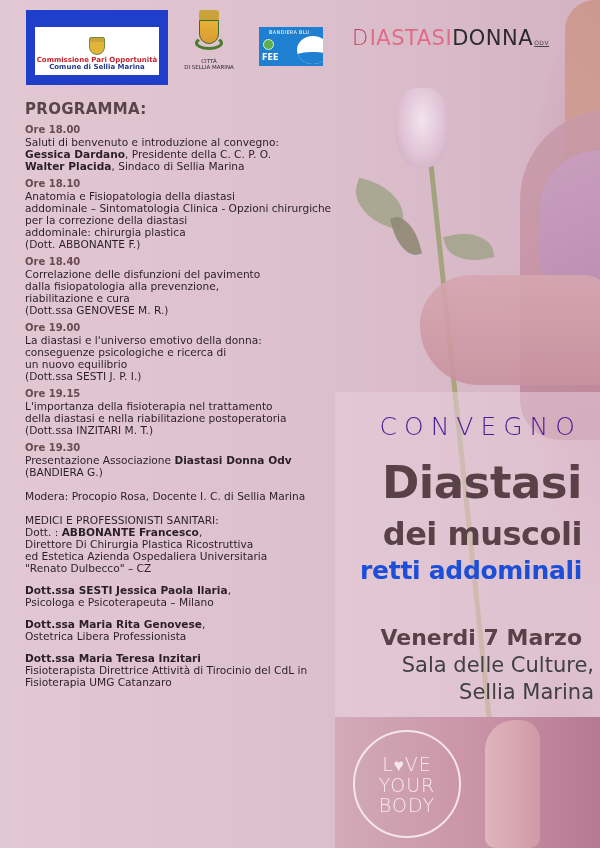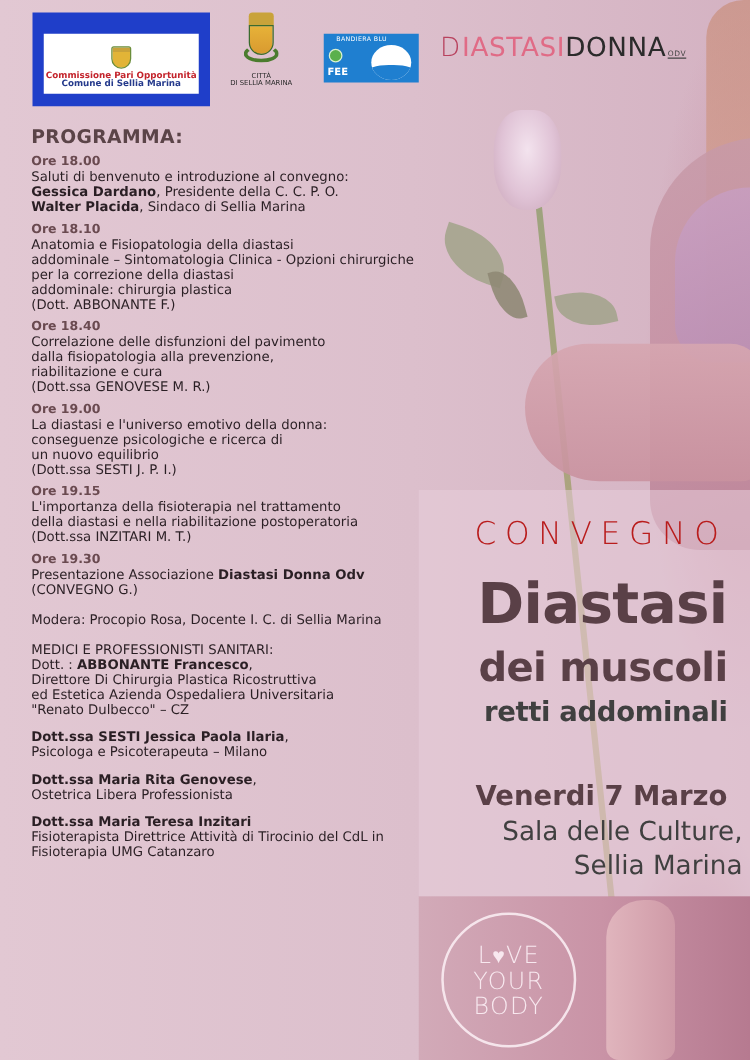--- a/index.html
+++ b/index.html
@@ -90,21 +90,21 @@
   }
   .crest-big {
     width: 28px; height: 46px; position: relative;
   }
   .crest-big .crown { position:absolute; left:4px; top:0; width:20px; height:10px; background:#c9a33a; border-radius:3px 3px 0 0; }
   .crest-big .shield { position:absolute; left:4px; top:10px; width:20px; height:24px; background: linear-gradient(180deg,#e7b238,#d99a30); border-radius:0 0 10px 10px; border:1px solid #3b6b2e; }
   .crest-big .branch { position:absolute; left:0; top:26px; width:28px; height:14px; border-radius:50%; border:3px solid #4b7c2e; border-top-color: transparent; }
   .citta-label { font-size: 5.5px; color: #2b2b2b; text-align: center; line-height: 1.15; margin-top: 2px; }
 
   .logo-fee {
-    position: absolute; left: 259px; top: 27px; width: 76px; height: 39px;
+    position: absolute; left: 259px; top: 27px; width: 64px; height: 39px;
     background: #1f7fd0; color: #fff; overflow: hidden;
   }
   .fee-top { font-size: 5px; position: absolute; left: 10px; top: 2px; letter-spacing: 0.3px; }
   .fee-globe { position: absolute; left: 4px; top: 12px; width: 11px; height: 11px; border-radius: 50%; background: #5bb04d; border: 1px solid #d9f0d2; }
   .fee-text { position: absolute; left: 3px; top: 26px; font-size: 8px; font-weight: bold; }
   .fee-flag { position: absolute; left: 38px; top: 9px; width: 32px; height: 28px; border-radius: 50%; background: #fff; overflow: hidden; }
   .fee-flag::after { content:""; position:absolute; left:-4px; top:16px; width:40px; height:14px; background:#1f7fd0; border-radius: 45% 45% 0 0; }
 
   .logo-dd {
     position: absolute; left: 352px; top: 26px; height: 30px;
@@ -133,33 +133,33 @@
   .doc { margin-bottom: 10px; }
   .doc .line { white-space: nowrap; }
 
   
   .panel {
     position: absolute; left: 335px; top: 392px; width: 265px; height: 325px;
     background: rgba(232, 205, 219, 0.55);
   }
   .conv {
     position: absolute; right: 18px; top: 412px;
-    font-size: 25px; letter-spacing: 7px; color: #b91c1c; font-weight: 300;
+    font-size: 25px; letter-spacing: 7px; color: #4c1d95; font-weight: 300;
   }
   .title-big {
     position: absolute; right: 18px; top: 458px;
     font-size: 45px; font-weight: bold; color: #5a4047; line-height: 50px; letter-spacing: -0.5px;
   }
   .title-mid {
     position: absolute; right: 18px; top: 516px;
     font-size: 32px; font-weight: bold; color: #5a4047; line-height: 36px; letter-spacing: -0.5px;
   }
   .title-small {
     position: absolute; right: 18px; top: 557px;
-    font-size: 22px; font-weight: bold; color: #404040; line-height: 27px; letter-spacing: -0.3px;
+    font-size: 25px; font-weight: bold; color: #1d4ed8; line-height: 27px; letter-spacing: -0.3px;
   }
   .date {
     position: absolute; right: 18px; top: 625px;
     font-size: 22px; font-weight: bold; color: #5a4047; line-height: 26px;
   }
   .venue1, .venue2 {
     position: absolute; right: 6px; font-size: 21px; color: #404040; line-height: 24px;
   }
   .venue1 { top: 653px; }
   .venue2 { top: 680px; }
@@ -262,21 +262,21 @@
   <div class="slot">
     <div class="time">Ore 19.15</div>
     <div class="line">L'importanza della fisioterapia nel trattamento</div>
     <div class="line">della diastasi e nella riabilitazione postoperatoria</div>
     <div class="line">(Dott.ssa INZITARI M. T.)</div>
   </div>
 
   <div class="slot">
     <div class="time">Ore 19.30</div>
     <div class="line"><span>Presentazione Associazione </span><span class="b">Diastasi Donna Odv</span></div>
-    <div class="line">(CONVEGNO G.)</div>
+    <div class="line">(BANDIERA G.)</div>
   </div>
 
   <div class="moderator">Modera: Procopio Rosa, Docente I. C. di Sellia Marina</div>
 
   <div class="medici-title">MEDICI E PROFESSIONISTI SANITARI:</div>
 
   <div class="doc">
     <div class="line"><span>Dott. : </span><span class="b">ABBONANTE Francesco</span><span>,</span></div>
     <div class="line">Direttore Di Chirurgia Plastica Ricostruttiva</div>
     <div class="line">ed Estetica Azienda Ospedaliera Universitaria</div>

